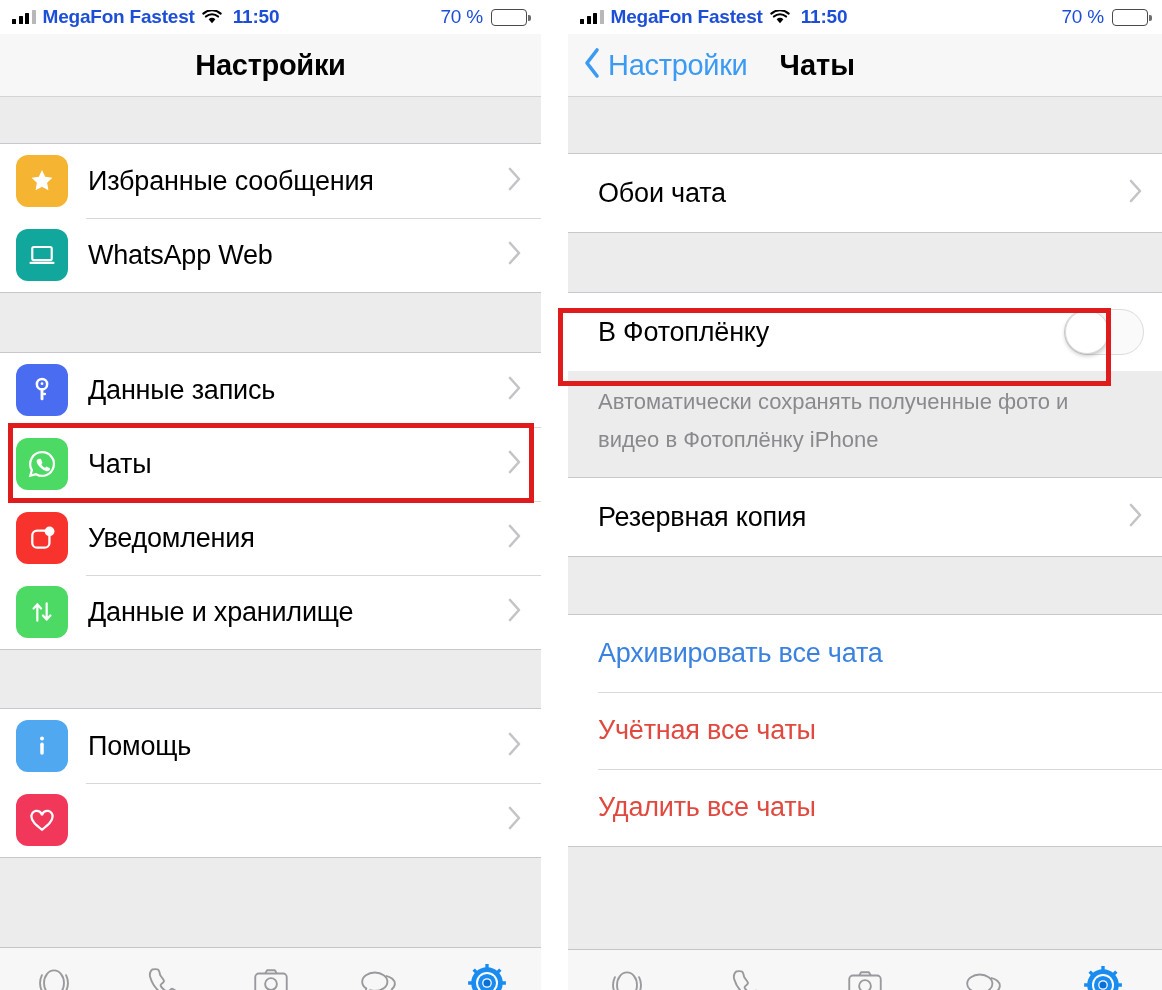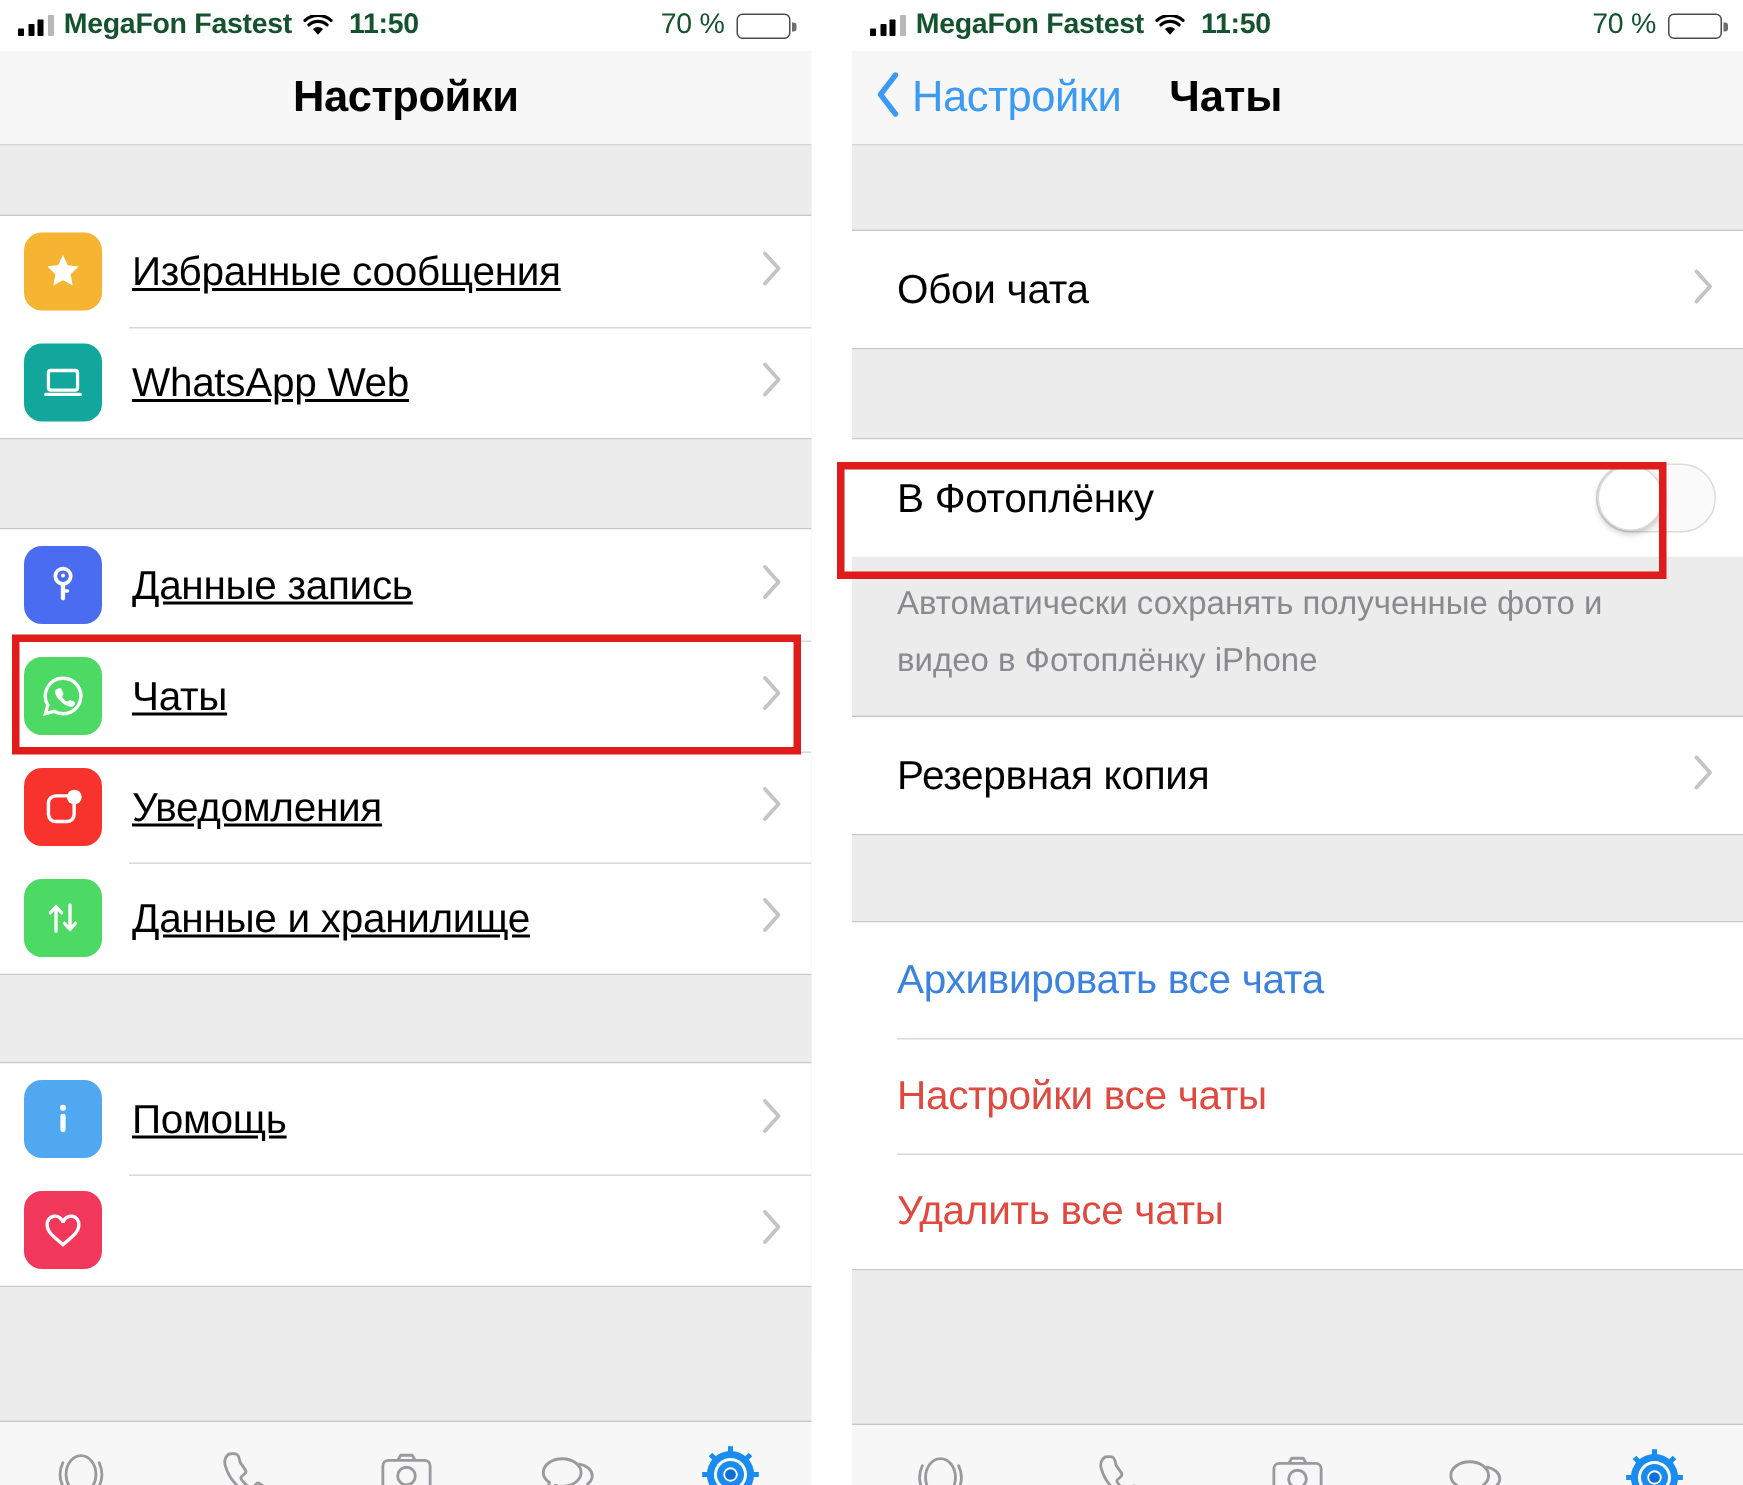--- a/index.html
+++ b/index.html
@@ -15,21 +15,21 @@
   .phone { position: relative; background: #ffffff; height: 990px; }
   .phone-left  { width: 541px; }
   .gap         { width: 27px; background: #ffffff; height: 990px; }
   .phone-right { width: 594px; }
 
   
   .statusbar {
     height: 34px; background: #ffffff;
     display: flex; align-items: center;
     padding: 0 14px 0 12px;
-    font-size: 19px; font-weight: bold; color: #14532d;
+    font-size: 19px; font-weight: bold; color: #1d4ed8;
     letter-spacing: -0.2px;
   }
   .sb-left { display: flex; align-items: center; gap: 7px; }
   .bars { display: flex; align-items: flex-end; gap: 2.5px; height: 14px; }
   .bars i { width: 4px; background: #000; border-radius: 0.5px; display:block; }
   .bars i:nth-child(1){ height:5px; }
   .bars i:nth-child(2){ height:8px; }
   .bars i:nth-child(3){ height:11px; }
   .bars i:nth-child(4){ height:14px; background:#b8b8b8; }
   .carrier { font-weight: bold; font-size: 19px; }
@@ -52,21 +52,21 @@
   }
   .nav-title { font-size: 29px; font-weight: bold; color: #000; letter-spacing:-0.3px; }
   .navbar-left { justify-content: flex-start; padding-left: 14px; gap: 8px; }
   .back-btn { display: flex; align-items: center; gap: 6px; cursor: pointer; }
   .back-chevron { display:block; }
   .back-label { font-size: 29px; color: #3b9af3; letter-spacing:-0.3px; }
   .nav-title-right { font-size: 29px; font-weight: bold; color: #000; margin-left: 24px; }
 
   
   .content { background: #ececed; overflow: hidden; }
-  .content-left  { height: 850px; text-decoration: underline; }
+  .content-left  { height: 850px; }
   .content-right { height: 852px; }
 
   .spacer { background: #ececed; }
   .group { background: #ffffff; border-top: 1px solid #c8c7cc; border-bottom: 1px solid #c8c7cc; }
 
   .row {
     display: flex; align-items: center;
     height: 74px; background: #ffffff;
     padding-left: 16px; padding-right: 18px;
     position: relative; cursor: pointer;
@@ -428,21 +428,21 @@
         </div>
       </div>
 
       <div class="spacer" style="height:57px"></div>
 
       <div class="group">
         <div class="row row-right action-row">
           <span class="row-label action-label" style="color:#3b82e0">Архивировать все чата</span>
         </div>
         <div class="row row-right action-row">
-          <span class="row-label action-label" style="color:#e0493f">Настройки все чаты</span>
+          <span class="row-label action-label" style="color:#e0493f">Учётная все чаты</span>
         </div>
         <div class="row row-right action-row">
           <span class="row-label action-label" style="color:#e0493f">Удалить все чаты</span>
         </div>
       </div>
 
       <div class="spacer" style="height:40px"></div>
     </div>
 
     <div class="tabbar">

